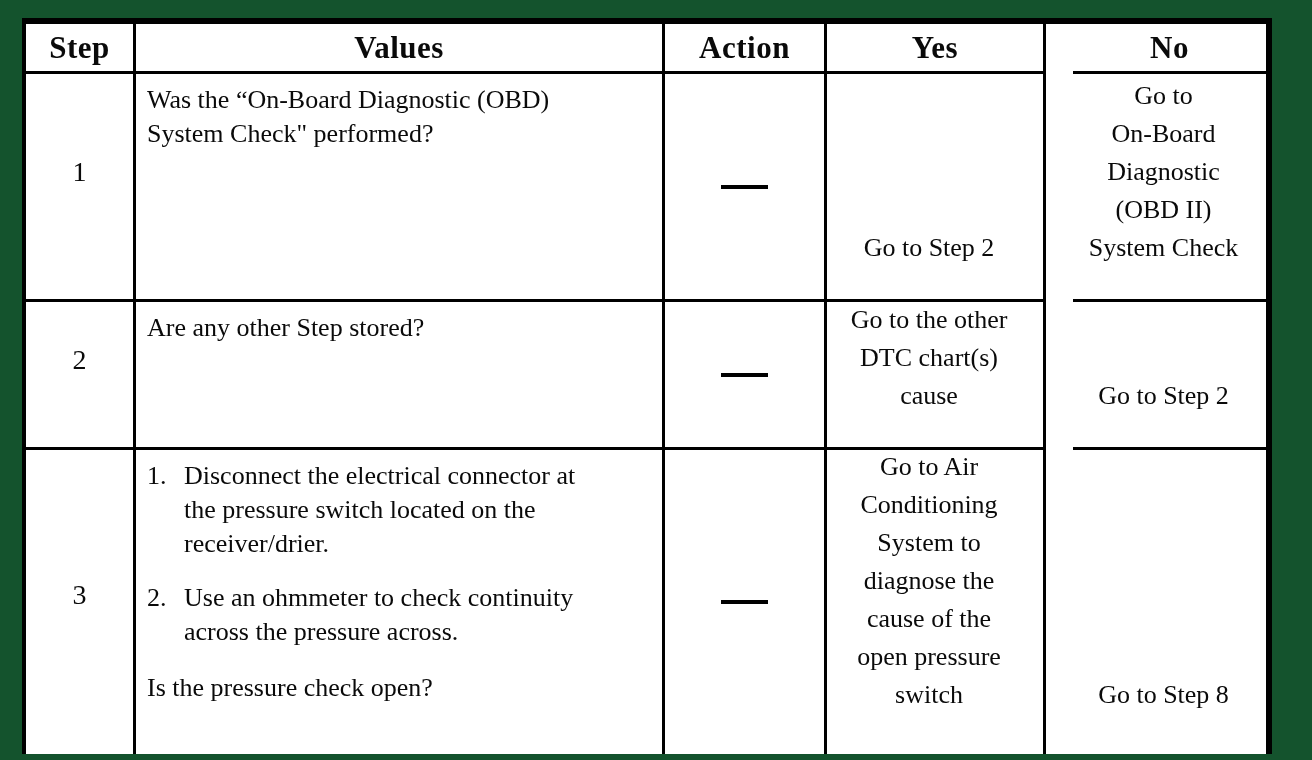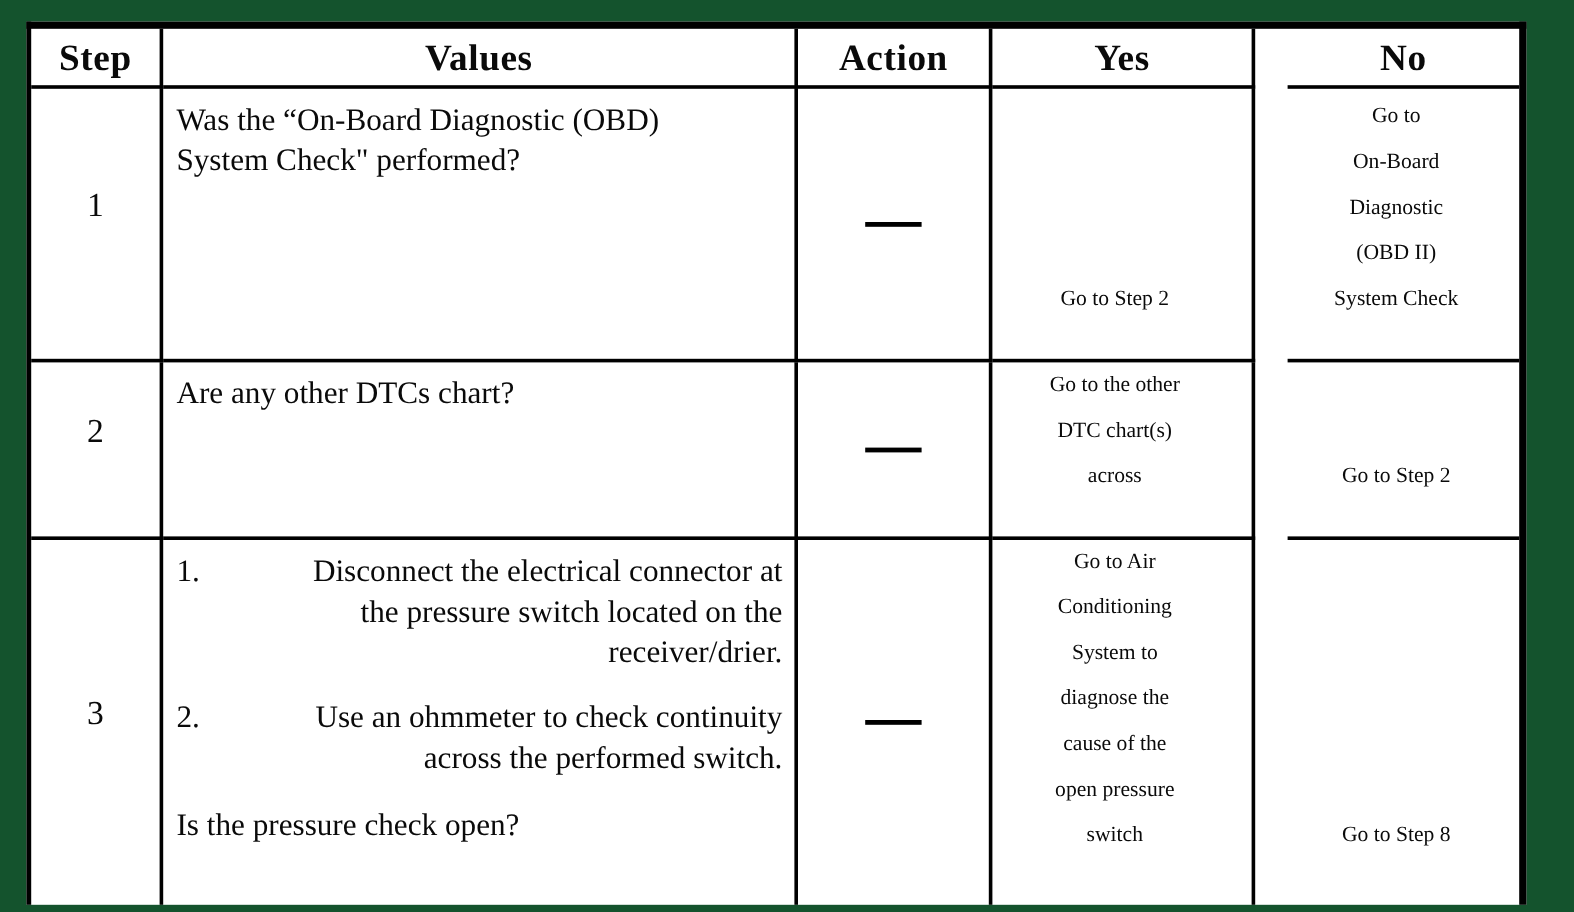--- a/index.html
+++ b/index.html
@@ -70,21 +70,20 @@
     display: flex;
     margin-bottom: 20px;
   }
   .action-item .num {
     flex: none;
     width: 37px;
   }
   .action-item .itext {
     flex: 1;
     white-space: pre-line;
-    text-align: right;
   }
   .action-question {
     margin-top: 22px;
     white-space: pre-line;
   }
 
   .values-cell {
     display: flex;
     align-items: center;
     justify-content: center;
@@ -94,21 +93,21 @@
     height: 4px;
     background: #000;
   }
 
   .decision-cell {
     display: flex;
     flex-direction: column;
     justify-content: flex-end;
     align-items: center;
     text-align: center;
-    font-size: 18px;
+    font-size: 26px;
     line-height: 38px;
     white-space: pre-line;
     padding: 6px 18px 32px 6px;
   }
   .decision-cell.pb40 { padding-bottom: 40px; }
 </style>
 </head>
 <body>
 
 <div class="page">
@@ -127,41 +126,41 @@
       <div class="dash" aria-label="—"></div>
     </div>
     <div class="cell decision-cell">Go to Step 2</div>
     <div class="cell decision-cell last-col">Go to
 On-Board
 Diagnostic
 (OBD II)
 System Check</div>
 
     <div class="cell step-cell">2</div>
-    <div class="cell action-cell">Are any other DTCs chart?</div>
+    <div class="cell action-cell">Are any other Step stored?</div>
     <div class="cell values-cell">
       <div class="dash" aria-label="—"></div>
     </div>
     <div class="cell decision-cell">Go to the other
 DTC chart(s)
-across</div>
+cause</div>
     <div class="cell decision-cell last-col">Go to Step 2</div>
 
     <div class="cell step-cell last-row">3</div>
     <div class="cell action-cell structured last-row">
       <div class="action-item">
         <span class="num">1.</span>
         <span class="itext">Disconnect the electrical connector at
 the pressure switch located on the
 receiver/drier.</span>
       </div>
       <div class="action-item">
         <span class="num">2.</span>
         <span class="itext">Use an ohmmeter to check continuity
-across the performed switch.</span>
+across the pressure across.</span>
       </div>
       <div class="action-question">Is the pressure check open?</div>
     </div>
     <div class="cell values-cell last-row">
       <div class="dash" aria-label="—"></div>
     </div>
     <div class="cell decision-cell pb40 last-row">Go to Air
 Conditioning
 System to
 diagnose the

